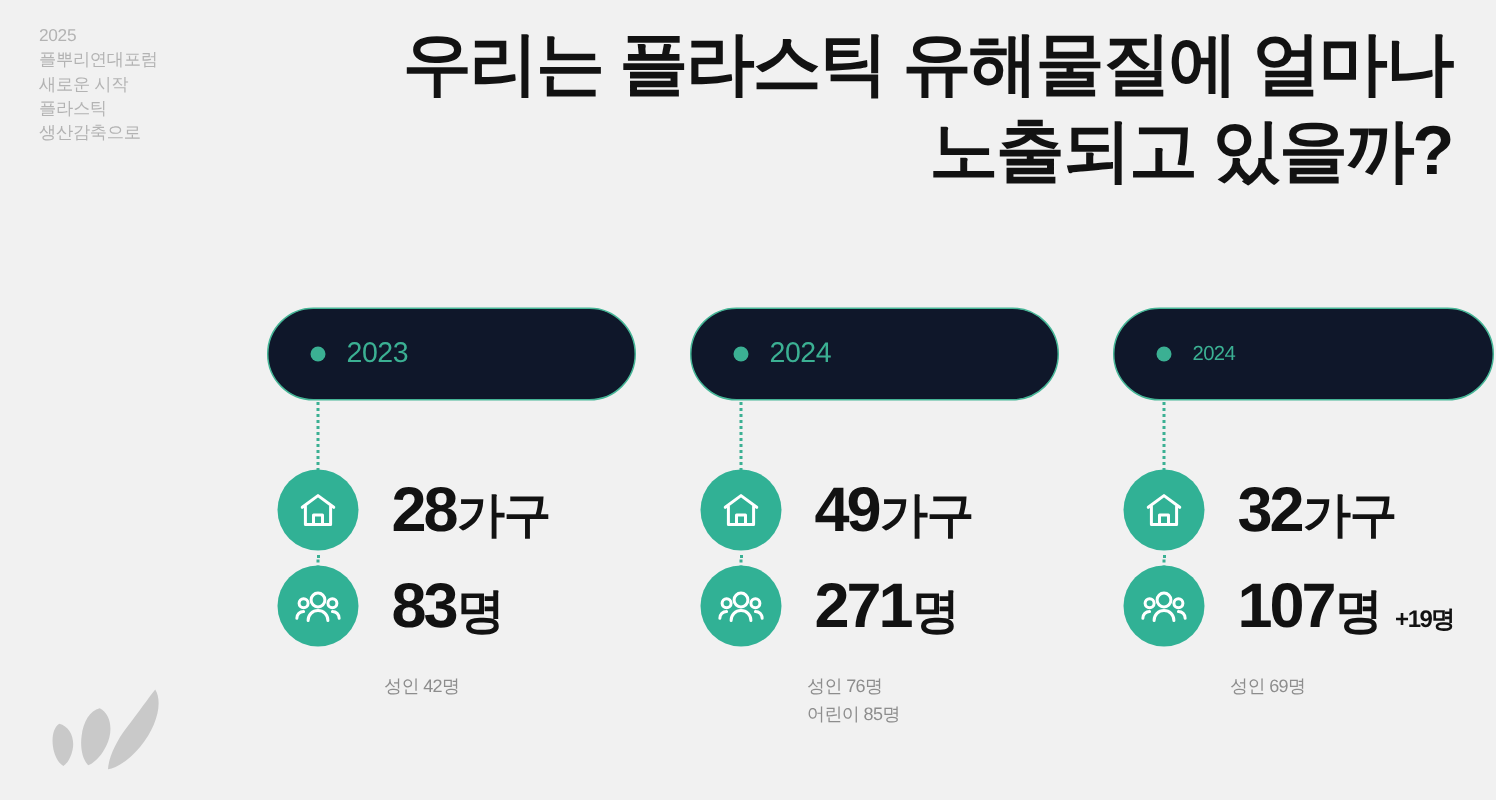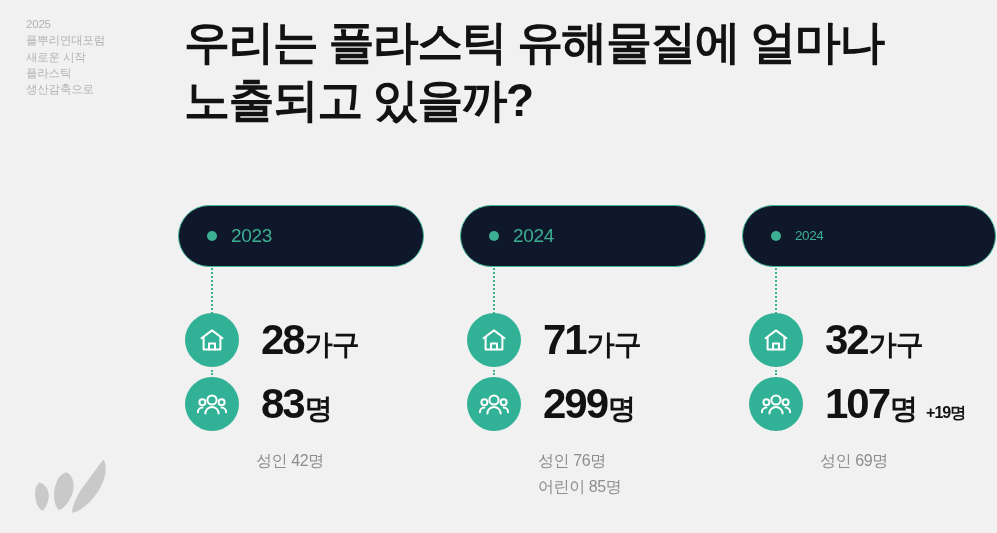--- a/index.html
+++ b/index.html
@@ -35,28 +35,29 @@
     line-height: 1.42;
     color: #b3b3b3;
     letter-spacing: -0.2px;
     font-weight: 400;
   }
   .kicker div { white-space: nowrap; }
 
   
   .headline {
     position: absolute;
-    left: 184px;
+    left: 168px;
     top: 14px;
     width: 800px;
     font-size: 46px;
     font-weight: 800;
     line-height: 1.26;
     letter-spacing: -1.6px;
     color: #121212;
+    text-align: right;
   }
   .headline .l { display: block; white-space: nowrap; }
 
   
   .columns {
     position: absolute;
     left: 0;
     top: 205px;
     width: 997px;
     height: 330px;
@@ -160,38 +161,38 @@
     font-size: 42px;
     font-weight: 800;
     letter-spacing: -2px;
     color: #121212;
     line-height: 1;
     white-space: nowrap;
     display: flex;
     align-items: baseline;
   }
   .stat-unit {
-    font-size: 28px;
+    font-size: 32px;
     font-weight: 800;
     letter-spacing: -1px;
     margin-left: 1px;
   }
   .stat-extra {
     font-size: 16px;
     font-weight: 800;
     letter-spacing: -1px;
     margin-left: 9px;
   }
 
   
   .sub {
     position: absolute;
     left: 78px;
     top: 243px;
-    font-size: 16px;
+    font-size: 12px;
     line-height: 1.62;
     color: #8d8d8d;
     letter-spacing: -0.4px;
   }
   .sub div { white-space: nowrap; }
 
   
   .logo {
     position: absolute;
     left: 30px;
@@ -276,38 +277,38 @@
 
       <div class="stat stat-house">
         <span class="icon-circle">
           <svg width="30" height="30" viewBox="0 0 30 30" fill="none" stroke="#ffffff" stroke-width="2" stroke-linejoin="round" stroke-linecap="round">
             <path d="M4.5 13.2 15 5.4l10.5 7.8"></path>
             <path d="M6.6 12.6V24.6h16.8V12.6"></path>
             <path d="M12 24.6v-6.2h6v6.2"></path>
           </svg>
         </span>
         <span class="stat-value">
-          <span>71</span>
+          <span>49</span>
             <span class="stat-unit">가구</span>
         </span>
       </div>
 
       <div class="stat stat-people">
         <span class="icon-circle">
           <svg width="32" height="30" viewBox="0 0 32 30" fill="none" stroke="#ffffff" stroke-width="2" stroke-linecap="round" stroke-linejoin="round">
             <circle cx="16" cy="11" r="4.6"></circle>
             <path d="M9.4 24.6c0-3.7 2.9-6.6 6.6-6.6s6.6 2.9 6.6 6.6"></path>
             <circle cx="6.4" cy="13.2" r="3"></circle>
             <path d="M1.9 23.2c0-2.6 2-4.6 4.5-4.6"></path>
             <circle cx="25.6" cy="13.2" r="3"></circle>
             <path d="M30.1 23.2c0-2.6-2-4.6-4.5-4.6"></path>
           </svg>
         </span>
         <span class="stat-value">
-          <span>299</span>
+          <span>271</span>
             <span class="stat-unit">명</span>
         </span>
       </div>
 
       <div class="sub">
         <div>성인 76명</div>
         <div>어린이 85명</div>
       </div>
     </div>
 

